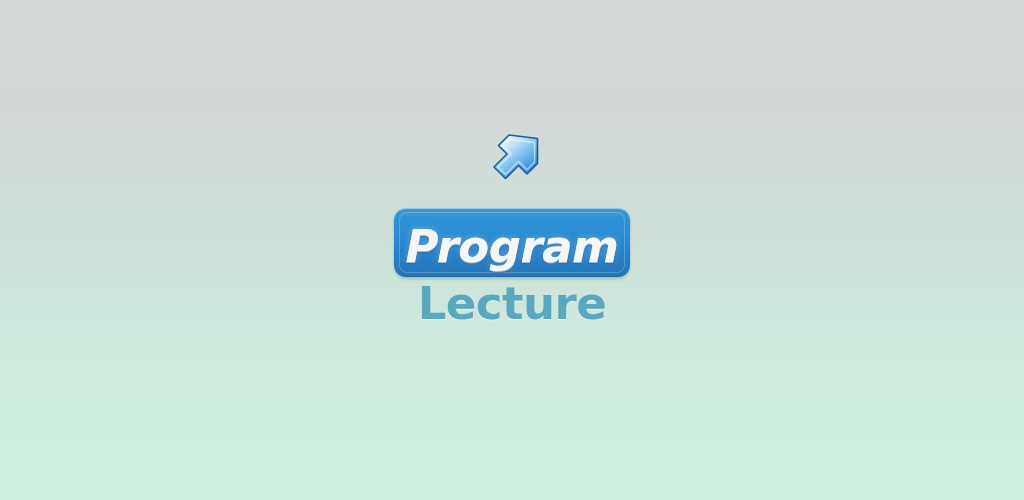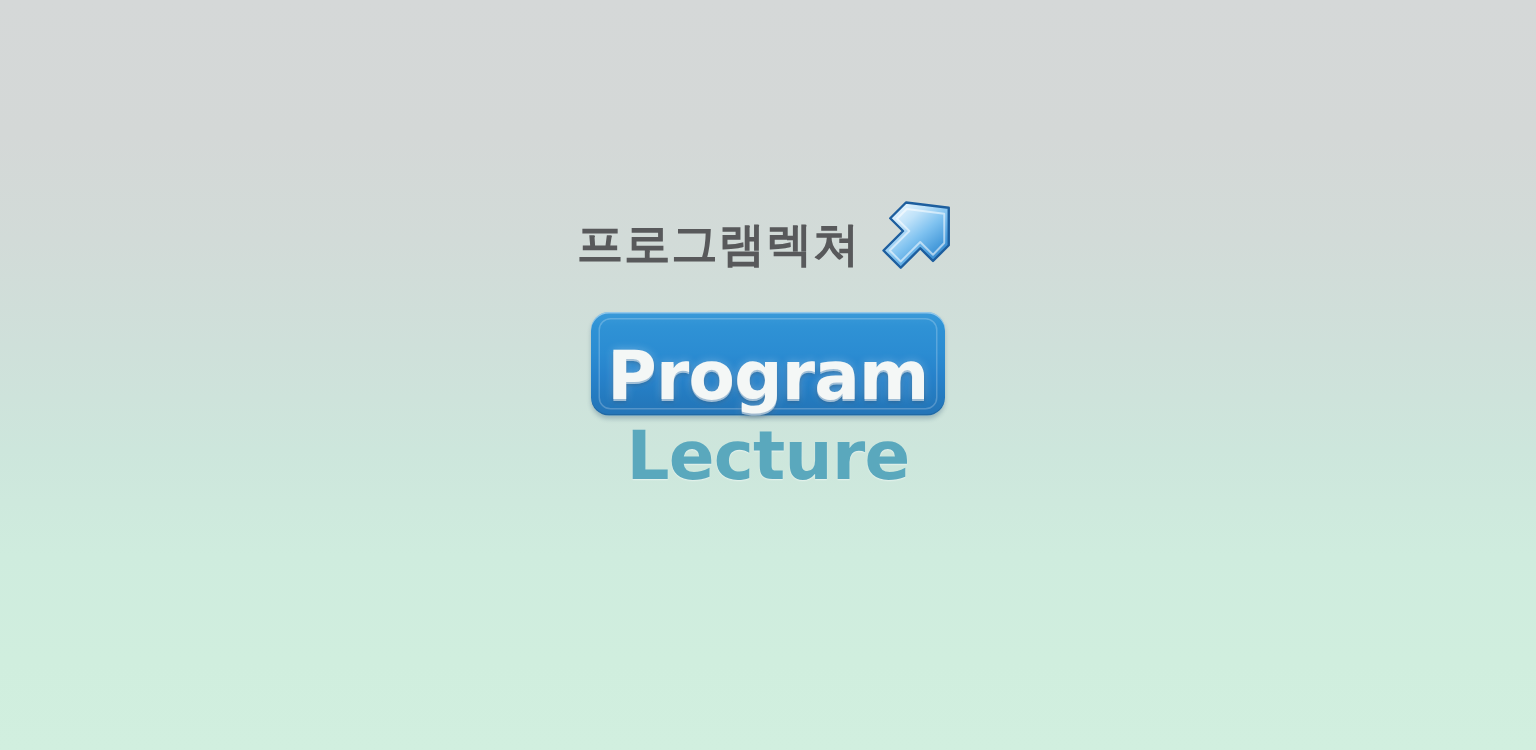--- a/index.html
+++ b/index.html
@@ -79,27 +79,28 @@
         #2f92d5 14%,
         #2b8cd2 40%,
         #2782cb 62%,
         #2479bd 86%,
         #2474b7 100%);
     box-shadow:
         0 2px 3px rgba(40, 80, 110, 0.28),
         inset 0 1px 0 rgba(255, 255, 255, 0.45),
         inset 0 -1px 0 rgba(0, 0, 0, 0.10);
     display: flex;
-    align-items: flex-end;
+    align-items: flex-start;
     justify-content: center;
     position: relative;
     cursor: pointer;
     border: none;
-    padding: 4px;
+    padding: 16px;
     box-sizing: border-box;
+    font-style: italic;
   }
 
   #program-button::after {
     content: "";
     position: absolute;
     left: 5px;
     right: 5px;
     top: 4px;
     bottom: 4px;
     border-radius: 8px;
@@ -136,21 +137,20 @@
 </style>
 </head>
 <body>
 
 <div id="splash-screen">
 
   <div id="logo-block">
 
     <div id="subtitle-row">
 
-      <div id="korean-subtitle">프로그램렉쳐</div>
 
       <svg id="arrow-icon" viewBox="0 0 56 56" xmlns="http://www.w3.org/2000/svg">
         <defs>
           <linearGradient id="arrowGrad" x1="0.15" y1="0.1" x2="0.85" y2="0.95">
             <stop offset="0%" stop-color="#e8f5fe"></stop>
             <stop offset="26%" stop-color="#bfe2f9"></stop>
             <stop offset="52%" stop-color="#7fc2f0"></stop>
             <stop offset="78%" stop-color="#4a9ddc"></stop>
             <stop offset="100%" stop-color="#2f7fc4"></stop>
           </linearGradient>

